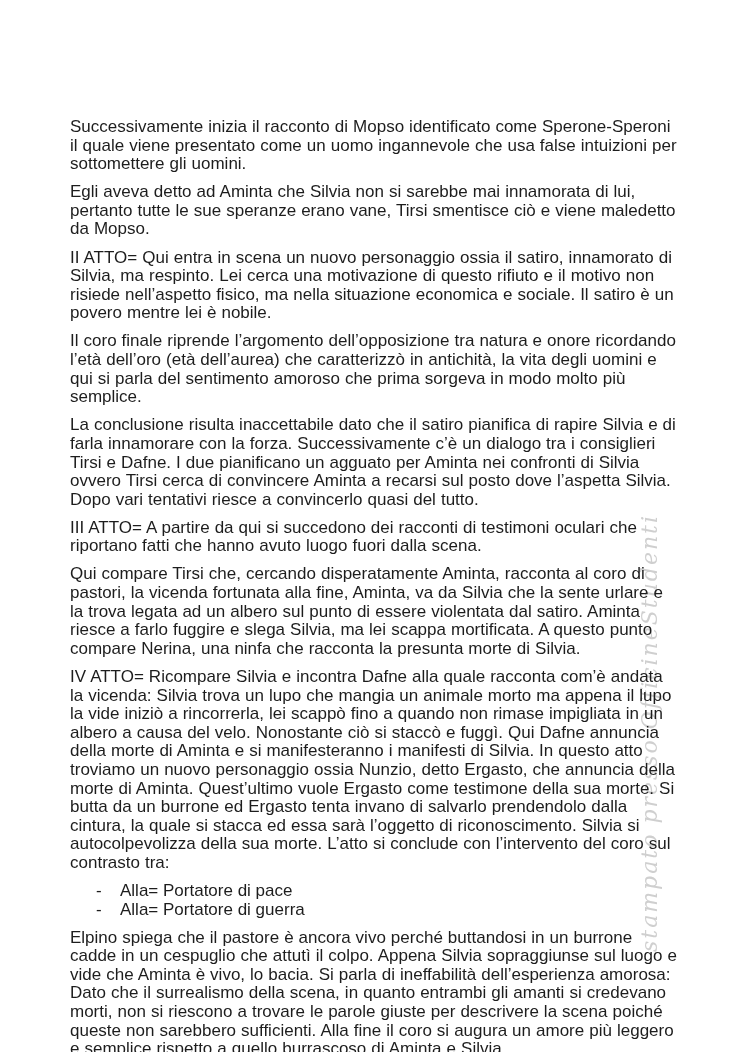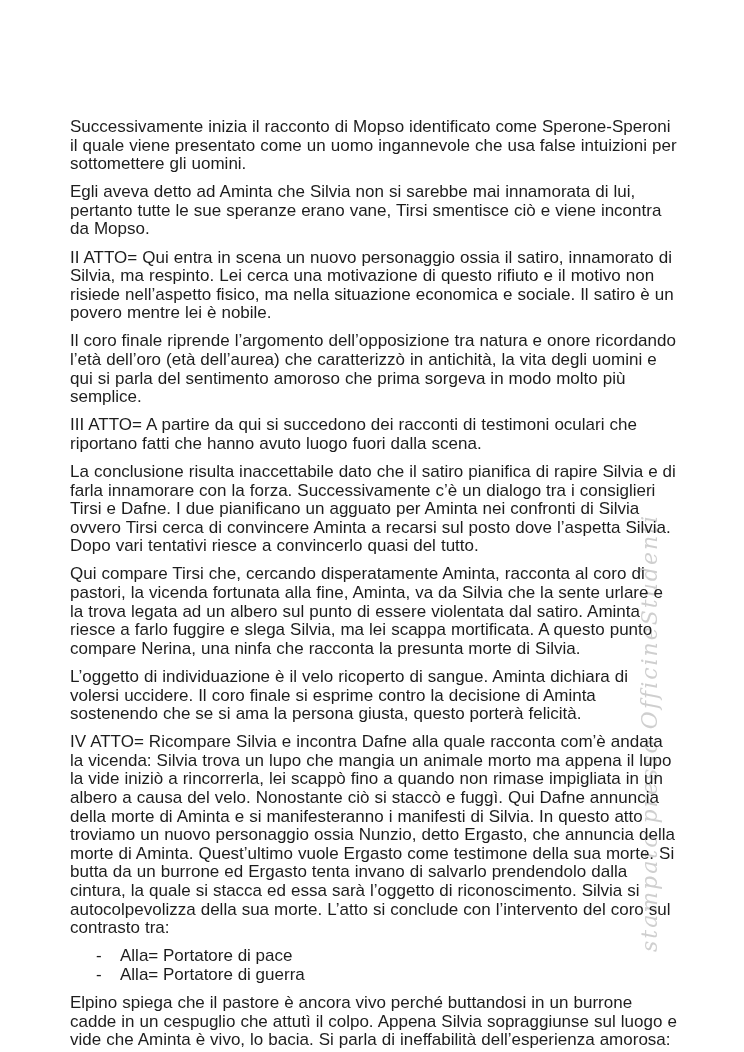--- a/index.html
+++ b/index.html
@@ -71,27 +71,26 @@
 </head>
 <body>
 
 <div class="page">
 
   <div class="watermark">stampato presso OfficineStudenti</div>
 
   <div class="content">
 
     <p>Successivamente inizia il racconto di Mopso identificato come Sperone-Speroni il quale viene presentato come un uomo ingannevole che usa false intuizioni per sottomettere gli uomini.</p>
-    <p>Egli aveva detto ad Aminta che Silvia non si sarebbe mai innamorata di lui, pertanto tutte le sue speranze erano vane, Tirsi smentisce ciò e viene incontra da Mopso.</p>
+    <p>Egli aveva detto ad Aminta che Silvia non si sarebbe mai innamorata di lui, pertanto tutte le sue speranze erano vane, Tirsi smentisce ciò e viene maledetto da Mopso.</p>
     <p>II ATTO= Qui entra in scena un nuovo personaggio ossia il satiro, innamorato di Silvia, ma respinto. Lei cerca una motivazione di questo rifiuto e il motivo non risiede nell’aspetto fisico, ma nella situazione economica e sociale. Il satiro è un povero mentre lei è nobile.</p>
     <p>Il coro finale riprende l’argomento dell’opposizione tra natura e onore ricordando l’età dell’oro (età dell’aurea) che caratterizzò in antichità, la vita degli uomini e qui si parla del sentimento amoroso che prima sorgeva in modo molto più semplice.</p>
+    <p>La conclusione risulta inaccettabile dato che il satiro pianifica di rapire Silvia e di farla innamorare con la forza. Successivamente c’è un dialogo tra i consiglieri Tirsi e Dafne. I due pianificano un agguato per Aminta nei confronti di Silvia ovvero Tirsi cerca di convincere Aminta a recarsi sul posto dove l’aspetta Silvia. Dopo vari tentativi riesce a convincerlo quasi del tutto.</p>
     <p>III ATTO= A partire da qui si succedono dei racconti di testimoni oculari che riportano fatti che hanno avuto luogo fuori dalla scena.</p>
-    <p>La conclusione risulta inaccettabile dato che il satiro pianifica di rapire Silvia e di farla innamorare con la forza. Successivamente c’è un dialogo tra i consiglieri Tirsi e Dafne. I due pianificano un agguato per Aminta nei confronti di Silvia ovvero Tirsi cerca di convincere Aminta a recarsi sul posto dove l’aspetta Silvia. Dopo vari tentativi riesce a convincerlo quasi del tutto.</p>
     <p>Qui compare Tirsi che, cercando disperatamente Aminta, racconta al coro di pastori, la vicenda fortunata alla fine, Aminta, va da Silvia che la sente urlare e la trova legata ad un albero sul punto di essere violentata dal satiro. Aminta riesce a farlo fuggire e slega Silvia, ma lei scappa mortificata. A questo punto compare Nerina, una ninfa che racconta la presunta morte di Silvia.</p>
-    <p>L’oggetto di individuazione è il velo ricoperto di sangue. Aminta dichiara di volersi uccidere. Il coro finale si esprime contro la decisione di Aminta sostenendo che se si ama la persona giusta, questo porterà felicità.</p>
     <p>IV ATTO= Ricompare Silvia e incontra Dafne alla quale racconta com’è andata la vicenda: Silvia trova un lupo che mangia un animale morto ma appena il lupo la vide iniziò a rincorrerla, lei scappò fino a quando non rimase impigliata in un albero a causa del velo. Nonostante ciò si staccò e fuggì. Qui Dafne annuncia della morte di Aminta e si manifesteranno i manifesti di Silvia. In questo atto troviamo un nuovo personaggio ossia Nunzio, detto Ergasto, che annuncia della morte di Aminta. Quest’ultimo vuole Ergasto come testimone della sua morte. Si butta da un burrone ed Ergasto tenta invano di salvarlo prendendolo dalla cintura, la quale si stacca ed essa sarà l’oggetto di riconoscimento. Silvia si autocolpevolizza della sua morte. L’atto si conclude con l’intervento del coro sul contrasto tra:</p>
 
     <ul class="doc-list">
       <li>
         <span class="dash">-</span>
         <span>Alla= Portatore di pace</span>
       </li>
       <li>
         <span class="dash">-</span>
         <span>Alla= Portatore di guerra</span>

